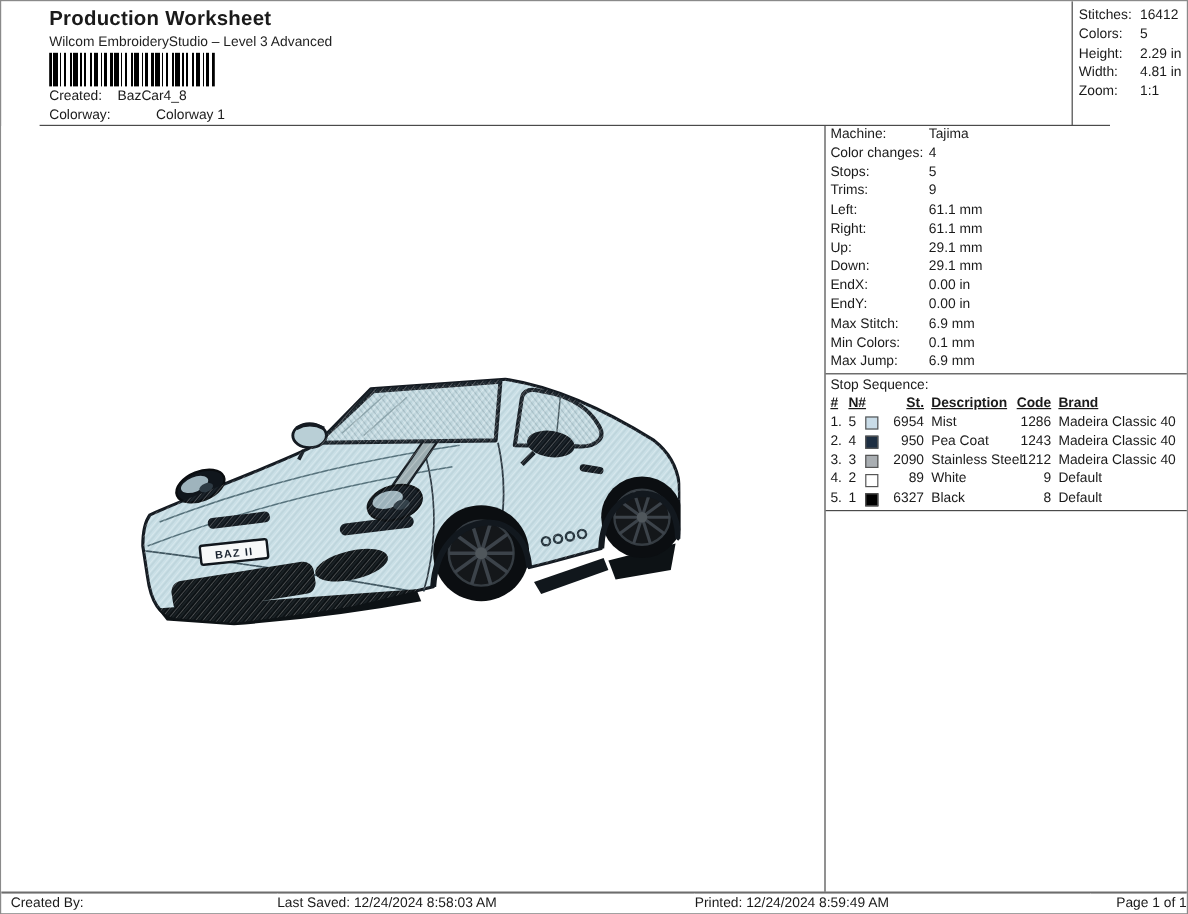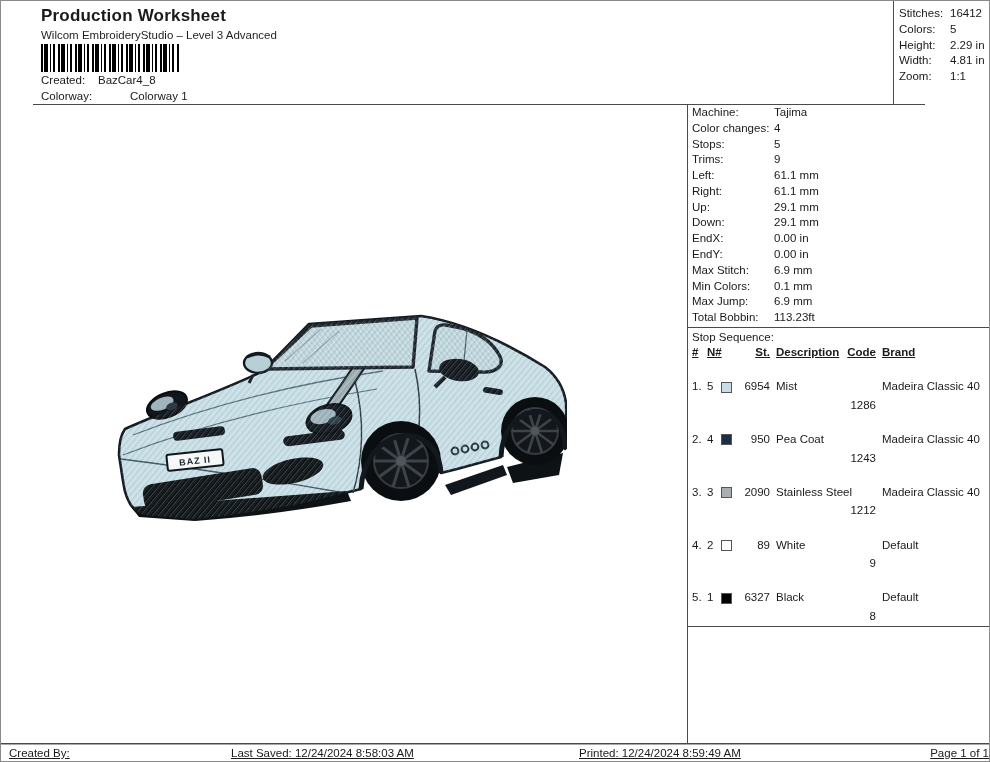--- a/index.html
+++ b/index.html
@@ -26,37 +26,37 @@
   .panel { position:absolute; left:686px; top:104px; width:304px; height:638px; border-left:1px solid #4a4a4a; font-size:11.5px; }
   .mrow { display:flex; line-height:15.78px; padding-left:4px; }
   .mrow .ml { width:82px; } .mrow .mv { flex:1; }
   .sep { border-top:1px solid #4a4a4a; margin-top:1px; }
   .stop-title { line-height:16px; padding-left:4px; margin-top:1px; }
   .srow { display:flex; line-height:15.8px; padding-left:4px; align-items:center; }
   .srow .c0 { width:15px; } .srow .c1 { width:14px; }
   .srow .c2 { width:16px; display:flex; align-items:center; }
   .srow .c3 { width:33px; text-align:right; }
   .srow .c4 { width:76px; padding-left:6px; white-space:nowrap; }
-  .srow .c5 { width:30px; text-align:right;margin-top:37px; }
+  .srow .c5 { width:30px; text-align:right; }
   .srow .c6 { flex:1; padding-left:6px; white-space:nowrap; }
   .shead { font-weight:bold; }
   .shead span { text-decoration:underline; }
   .shead .hst { width:49px; text-align:right; }
   .shead .hdesc { width:76px; padding-left:6px; }
   .shead .hcode { width:30px; text-align:right; }
   .shead .hbrand { flex:1; padding-left:6px; }
   .sw { display:inline-block; width:11px; height:11px; border:1px solid #555; }
 
   
   .canvas { position:absolute; left:0; top:104px; width:686px; height:638px; background:#fff; }
   .design { position:absolute; left:114px; top:204px; width:452px; height:228px; }
 
   
   .footer { position:absolute; left:0; top:742px; width:990px; height:19px; border-top:1px solid #4a4a4a; display:flex; font-size:11.5px; }
-  .fcell { box-shadow:inset 0 1px 0 #a8a8a8; display:flex; align-items:center;text-decoration:underline; }
+  .fcell { box-shadow:inset 0 1px 0 #a8a8a8; display:flex; align-items:center; }
   .fc1 { width:230px; padding-left:8px; }
   .fc2 { width:348px; }
   .fc3 { width:330px; }
   .fc4 { flex:1; justify-content:flex-end; padding-right:2px; }
 </style>
 </head>
 <body>
 
 <div class="page">
 
@@ -258,24 +258,20 @@
         <span class="mv">6.9 mm</span>
       </div>
     <div class="mrow">
         <span class="ml">Min Colors:</span>
         <span class="mv">0.1 mm</span>
       </div>
     <div class="mrow">
         <span class="ml">Max Jump:</span>
         <span class="mv">6.9 mm</span>
       </div>
-    <div class="mrow">
-        <span class="ml">Total Bobbin:</span>
-        <span class="mv">113.23ft</span>
-      </div>
 
     <div class="sep"></div>
     <div class="stop-title">Stop Sequence:</div>
 
     <div class="srow shead">
       <span class="c0">#</span>
       <span class="c1">N#</span>
       <span class="hst">St.</span>
       <span class="hdesc">Description</span>
       <span class="hcode">Code</span>

